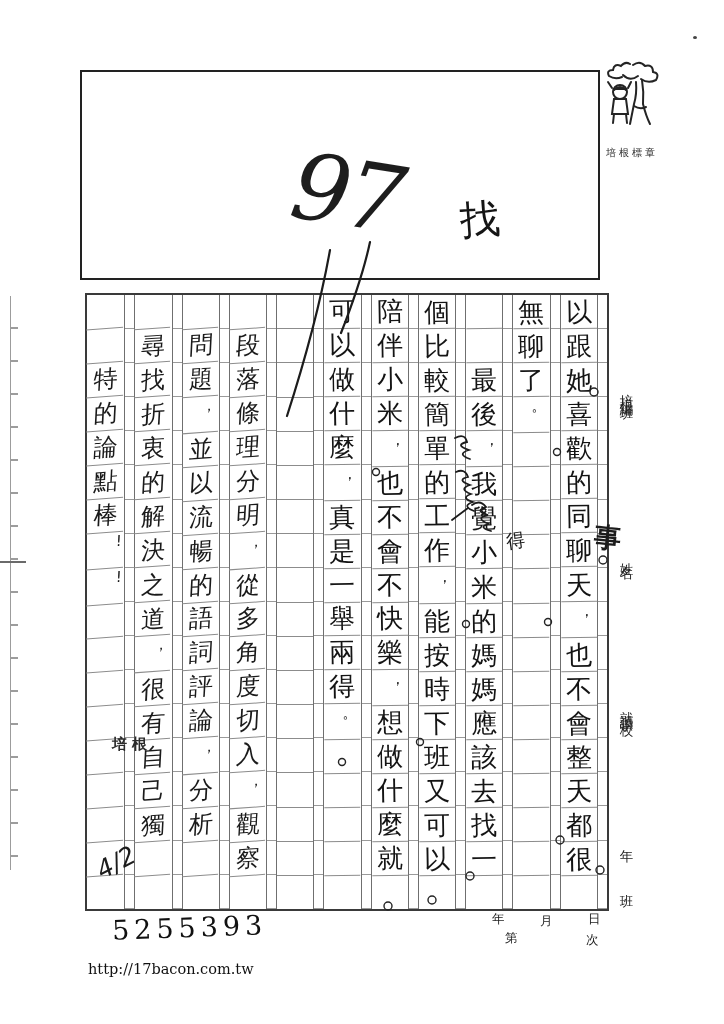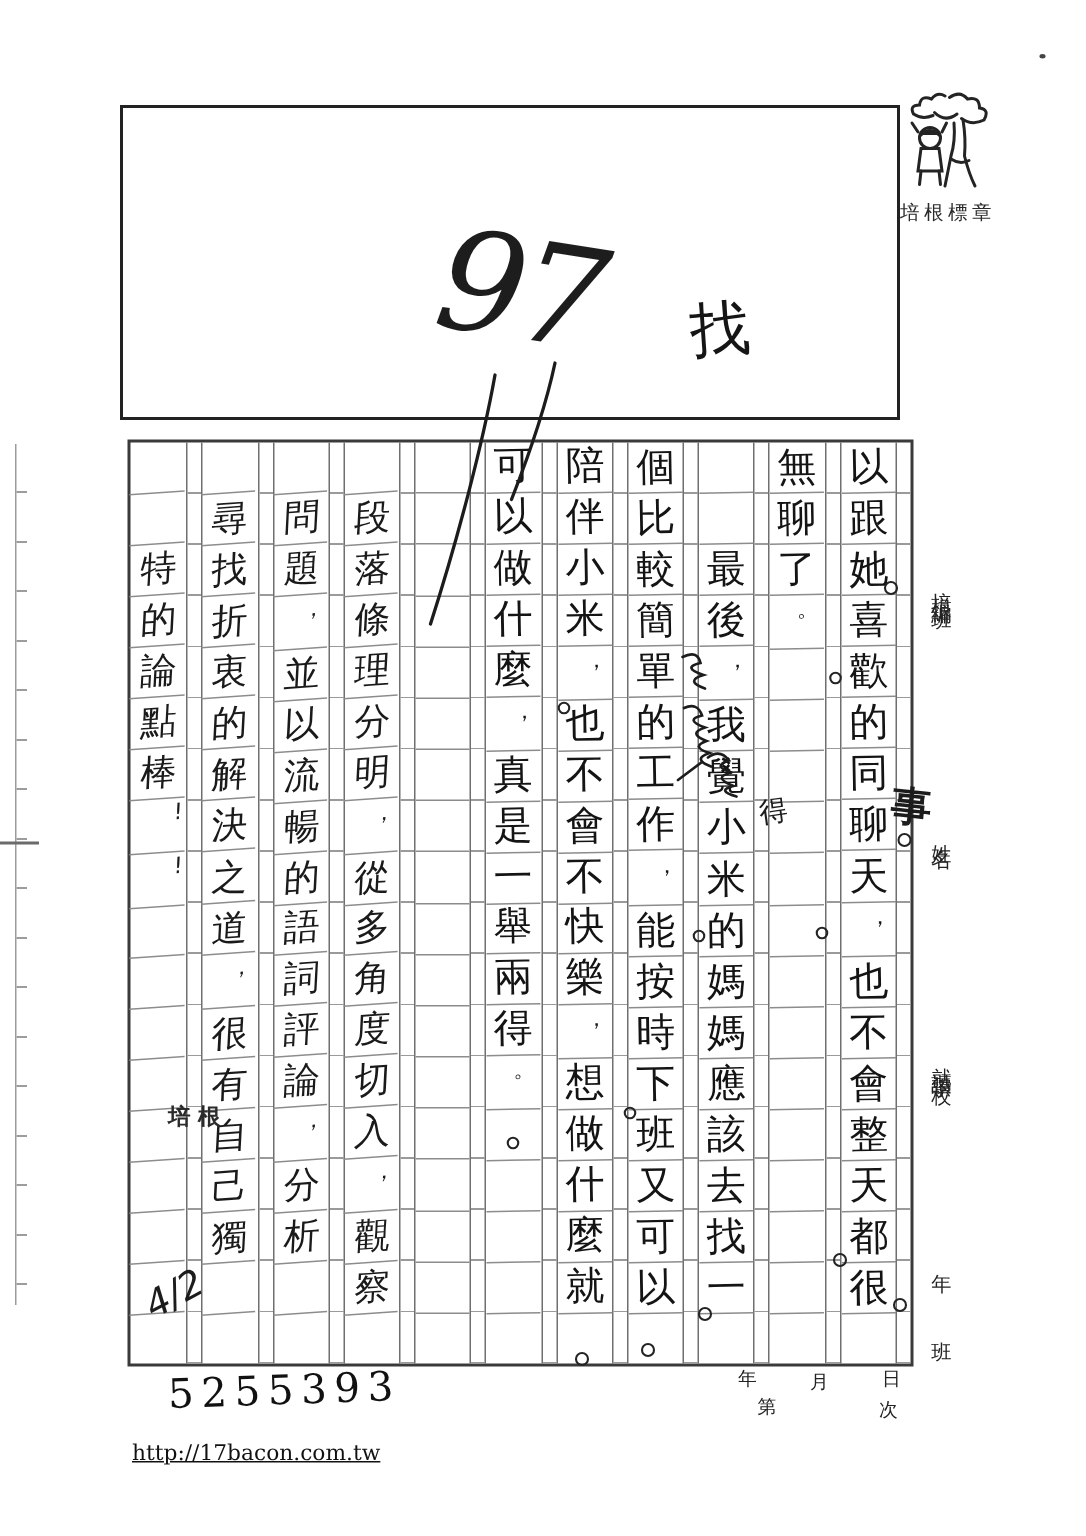--- a/index.html
+++ b/index.html
@@ -16,21 +16,21 @@
     position:absolute;left:292px;top:148px;font-family:"DejaVu Serif",serif;
     font-style:italic;font-weight:300;font-size:92px;letter-spacing:-4px;
     transform:rotate(9deg);color:#1d1d1d;z-index:6;line-height:1;
   }
   .score-note{
     position:absolute;left:460px;top:192px;font-size:40px;font-weight:500;
     transform:rotate(-4deg);color:#151515;z-index:6;
   }
   
   .stamp{position:absolute;left:596px;top:60px;width:72px;text-align:center;z-index:4;}
-  .stamp-caption{font-size:13px;letter-spacing:3px;color:#2a2a2a;display:block;margin-top:1px;font-family:Liberation Mono, monospace;}
+  .stamp-caption{font-size:10px;letter-spacing:3px;color:#2a2a2a;display:block;margin-top:14px;font-family:Liberation Mono, monospace;}
   
   .grid{
     position:absolute;left:85px;top:293px;width:524px;height:618px;
     border:2px solid #3a3a3a;box-sizing:border-box;display:flex;z-index:2;background:#fff;
   }
   .pair{flex:1;display:flex;min-width:0;}
   .wcol{flex:1;display:flex;flex-direction:column;border-left:1px solid #6f6f6f;border-right:1px solid #6f6f6f;min-width:0;}
   .pair:first-child .wcol{border-left:none;}
   .gcol{flex:0 0 9px;background:repeating-linear-gradient(to bottom,transparent 0,transparent 33.1px,#9a9a9a 33.1px,#9a9a9a 34.1px);}
   .cell{
@@ -50,21 +50,21 @@
   .lbl-class{top:383px;} .lbl-name{top:552px;} .lbl-school{top:700px;}
   .lbl-grade{top:839px;} .lbl-ban{top:883px;}
   
   .insert-right{position:absolute;left:594px;top:520px;font-size:27px;font-weight:600;transform:rotate(6deg);z-index:6;}
   .insert-mid{position:absolute;left:506px;top:528px;font-size:19px;font-weight:500;transform:rotate(-8deg);z-index:6;}
   .watermark{position:absolute;left:112px;top:735px;font-size:15px;letter-spacing:5px;font-weight:600;color:#2b2b2b;z-index:6;}
   .date-mark{position:absolute;left:96px;top:848px;font-size:25px;font-style:italic;font-weight:500;transform:rotate(-28deg);z-index:6;}
   
   .code{position:absolute;left:112px;top:912px;font-family:"DejaVu Serif",serif;font-size:27px;letter-spacing:5px;transform:rotate(-2deg);color:#111;}
   .slogan{position:absolute;left:88px;top:938px;font-size:20px;letter-spacing:2px;color:#111;font-family:"DejaVu Serif",serif;}
-  .url{position:absolute;left:88px;top:961px;font-size:14.5px;color:#111;font-family:"DejaVu Serif",serif;text-decoration:underline;}
+  .url{position:absolute;left:88px;top:961px;font-size:14.5px;color:#111;font-family:"DejaVu Serif",serif;}
   .ff{position:absolute;font-size:12.5px;color:#222;font-family:"DejaVu Serif",serif;z-index:3;}
   .ff-year{left:492px;top:911px;} .ff-month{left:540px;top:913px;} .ff-day{left:588px;top:911px;}
   .ff-di{left:505px;top:930px;} .ff-ci{left:586px;top:932px;}
   
   .edge-line{
     position:absolute;left:10px;top:296px;width:7px;height:574px;border-left:1px solid #9c9c9c;
     background:repeating-linear-gradient(to bottom,transparent 0,transparent 31.5px,#9c9c9c 31.5px,#9c9c9c 33px);z-index:1;
   }
   .edge-dash{position:absolute;left:0px;top:561px;width:26px;height:2px;background:#6a6a6a;z-index:1;}
   .speck{position:absolute;left:693px;top:36px;width:4px;height:3px;background:#444;border-radius:50%;}

